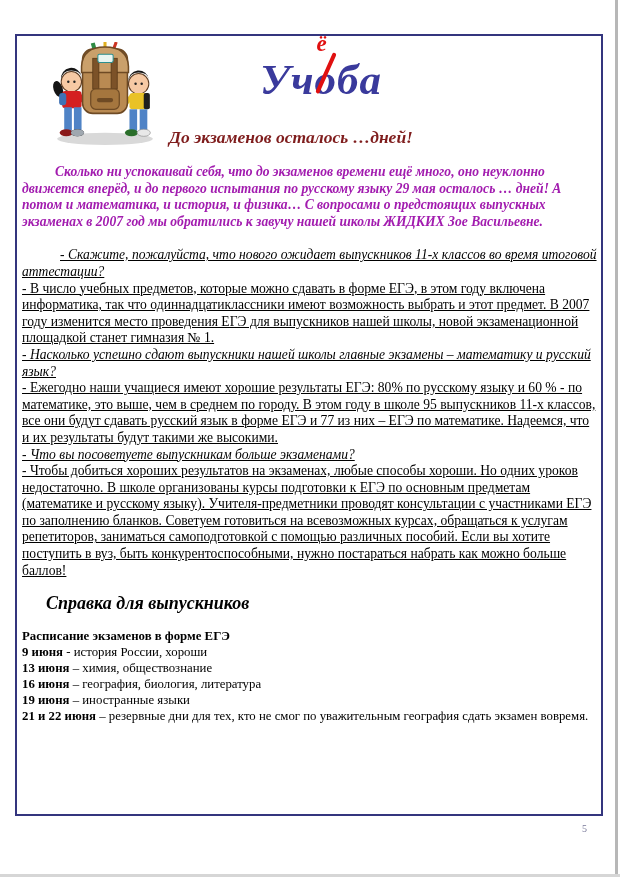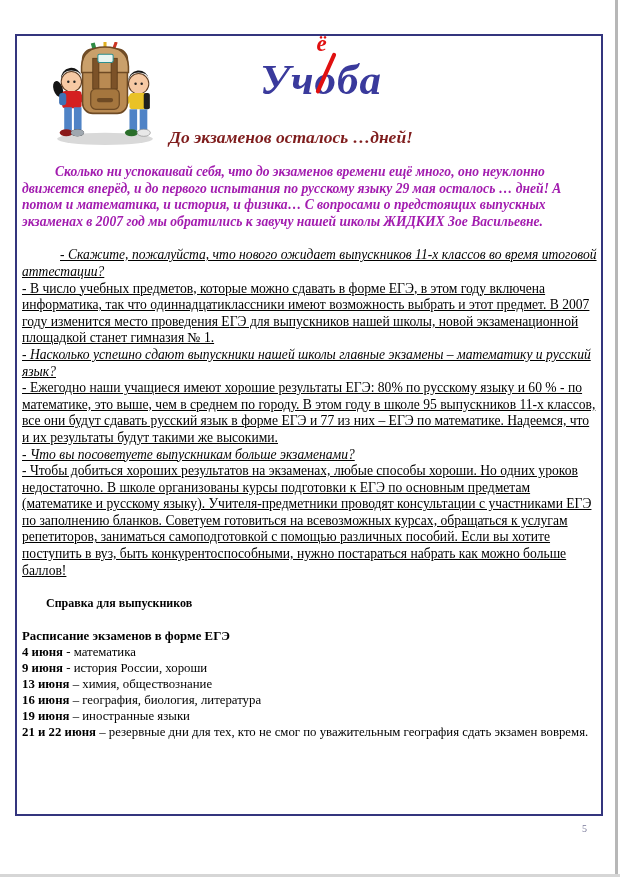--- a/index.html
+++ b/index.html
@@ -42,21 +42,21 @@
     font-size:13.6px; line-height:16.6px;
   }
   .intro {
     margin:0 0 17px 0; text-indent:33px;
     font-weight:bold; font-style:italic; color:#a21caf;
   }
   .iv { margin:0;text-decoration:underline; }
   .iv.question { font-style:italic; }
   .iv.first { text-indent:38px; }
 
-  .ref-title { margin:16px 0 16px 24px; font-size:12px; font-weight:bold; }
+  .ref-title { margin:16px 0 16px 24px; font-size:18px; font-weight:bold; font-style:italic; }
 
   .sched { margin-top:6px; font-size:12.8px; line-height:16px; }
   .sched-head { font-weight:bold; }
   .sched-line b { font-weight:bold; }
 
   .pagenum {
     position:absolute; left:582px; top:823px; font-size:10px; color:#7a7a9a;
   }
 </style>
 </head>
@@ -130,21 +130,20 @@
         <p class="iv question">- Насколько успешно сдают выпускники нашей школы главные экзамены – математику и русский язык?</p>
         <p class="iv answer">- Ежегодно наши учащиеся имеют хорошие результаты ЕГЭ: 80% по русскому языку и 60 % - по математике, это выше, чем в среднем по городу. В этом году в школе 95 выпускников 11-х классов, все они будут сдавать русский язык в форме ЕГЭ и 77 из них – ЕГЭ по математике. Надеемся, что и их результаты будут такими же высокими.</p>
         <p class="iv question">- Что вы посоветуете выпускникам больше экзаменами?</p>
         <p class="iv answer">- Чтобы добиться хороших результатов на экзаменах, любые способы хороши. Но одних уроков недостаточно.  В школе организованы курсы подготовки к ЕГЭ по основным предметам (математике и русскому языку). Учителя-предметники проводят консультации с участниками ЕГЭ по заполнению бланков. Советуем готовиться на всевозможных курсах, обращаться к услугам репетиторов, заниматься самоподготовкой с помощью различных пособий. Если вы хотите поступить в вуз, быть конкурентоспособными, нужно постараться набрать как можно больше баллов!</p>
       </div>
 
       <div class="ref-title">Справка для выпускников</div>
 
       <div class="sched">
         <div class="sched-head">Расписание экзаменов в форме ЕГЭ</div>
-        <div class="sched-line"><b>4 июня</b> <span>- математика</span></div>
         <div class="sched-line"><b>9 июня</b> <span>- история России, хороши</span></div>
         <div class="sched-line"><b>13 июня</b> <span>– химия, обществознание</span></div>
         <div class="sched-line"><b>16 июня</b> <span>– география, биология, литература</span></div>
         <div class="sched-line"><b>19 июня</b> <span>– иностранные языки</span></div>
         <div class="sched-line"><b>21 и 22 июня</b> <span>– резервные дни для тех, кто не смог по уважительным география сдать экзамен вовремя.</span></div>
       </div>
     </div>
 
   </div>
 

